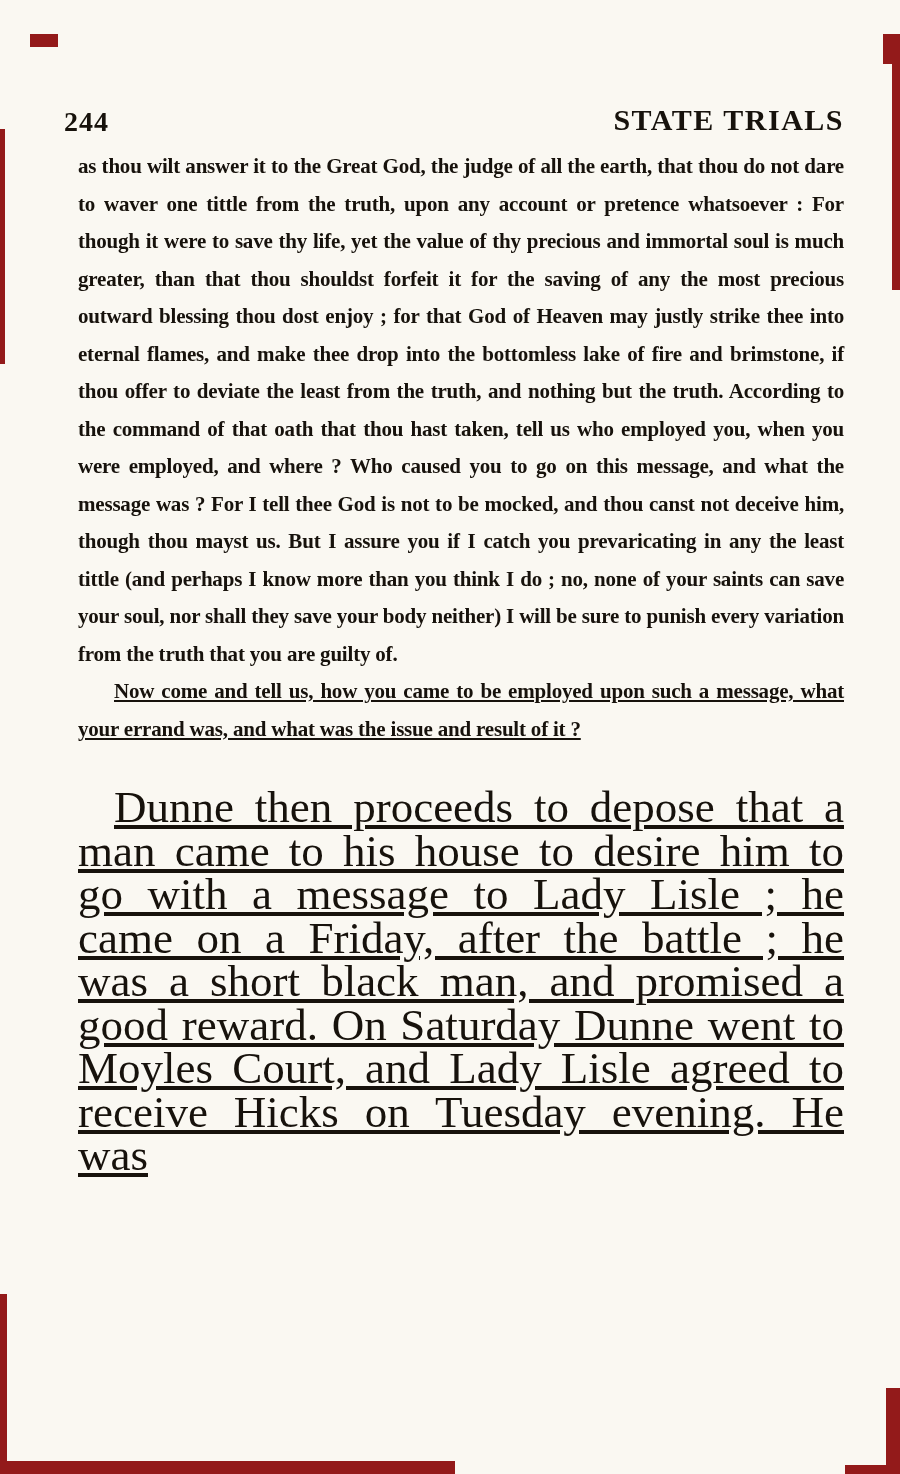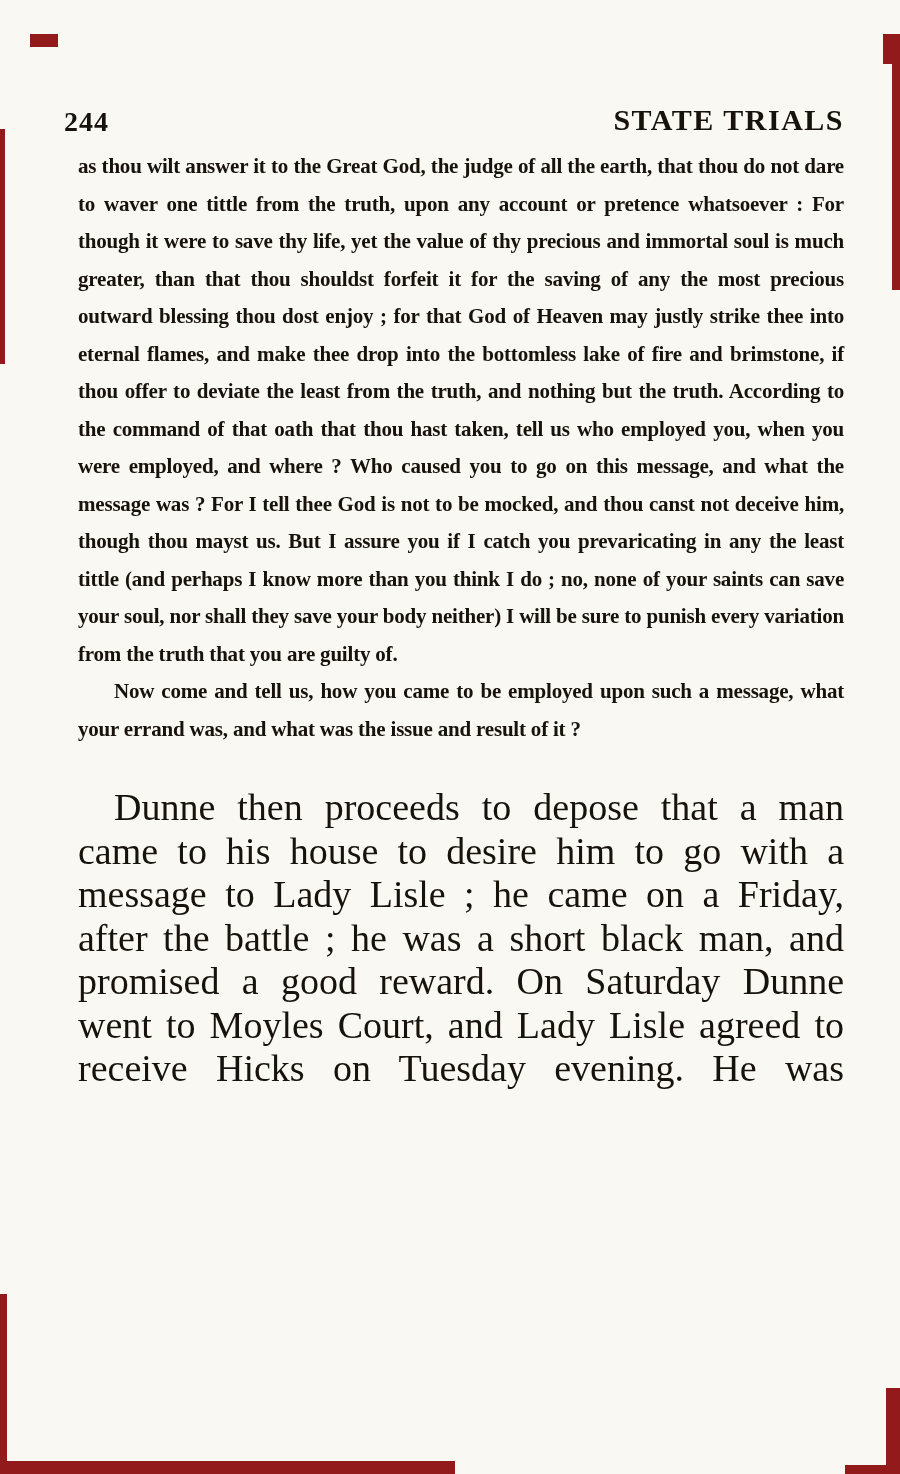--- a/index.html
+++ b/index.html
@@ -39,28 +39,28 @@
     text-align:justify;
     color:var(--color-ink);
   }
   .para.small{
     font-size:21px;
     line-height:37.5px;
     font-weight:700;
     letter-spacing:-0.2px;
   }
   .para.large{
-    font-size:38px;
+    font-size:45px;
     line-height:43.5px;
     font-weight:400;
     word-spacing:2px;
     margin-top:38px;
     text-align-last:justify;
   }
-  .indent{text-indent:36px;}
+  .indent{text-indent:36px;text-decoration:underline;}
   
   .artifact{
     position:absolute;
     background:var(--color-artifact);
   }
   .a-top-left{left:30px;top:0;width:28px;height:13px;}
   .a-right-top-wide{right:0;top:0;width:17px;height:30px;}
   .a-right-top{right:0;top:0;width:8px;height:256px;}
   .a-left-upper{left:0;top:95px;width:5px;height:235px;}
   .a-left-lower{left:0;top:1260px;width:7px;height:214px;}

